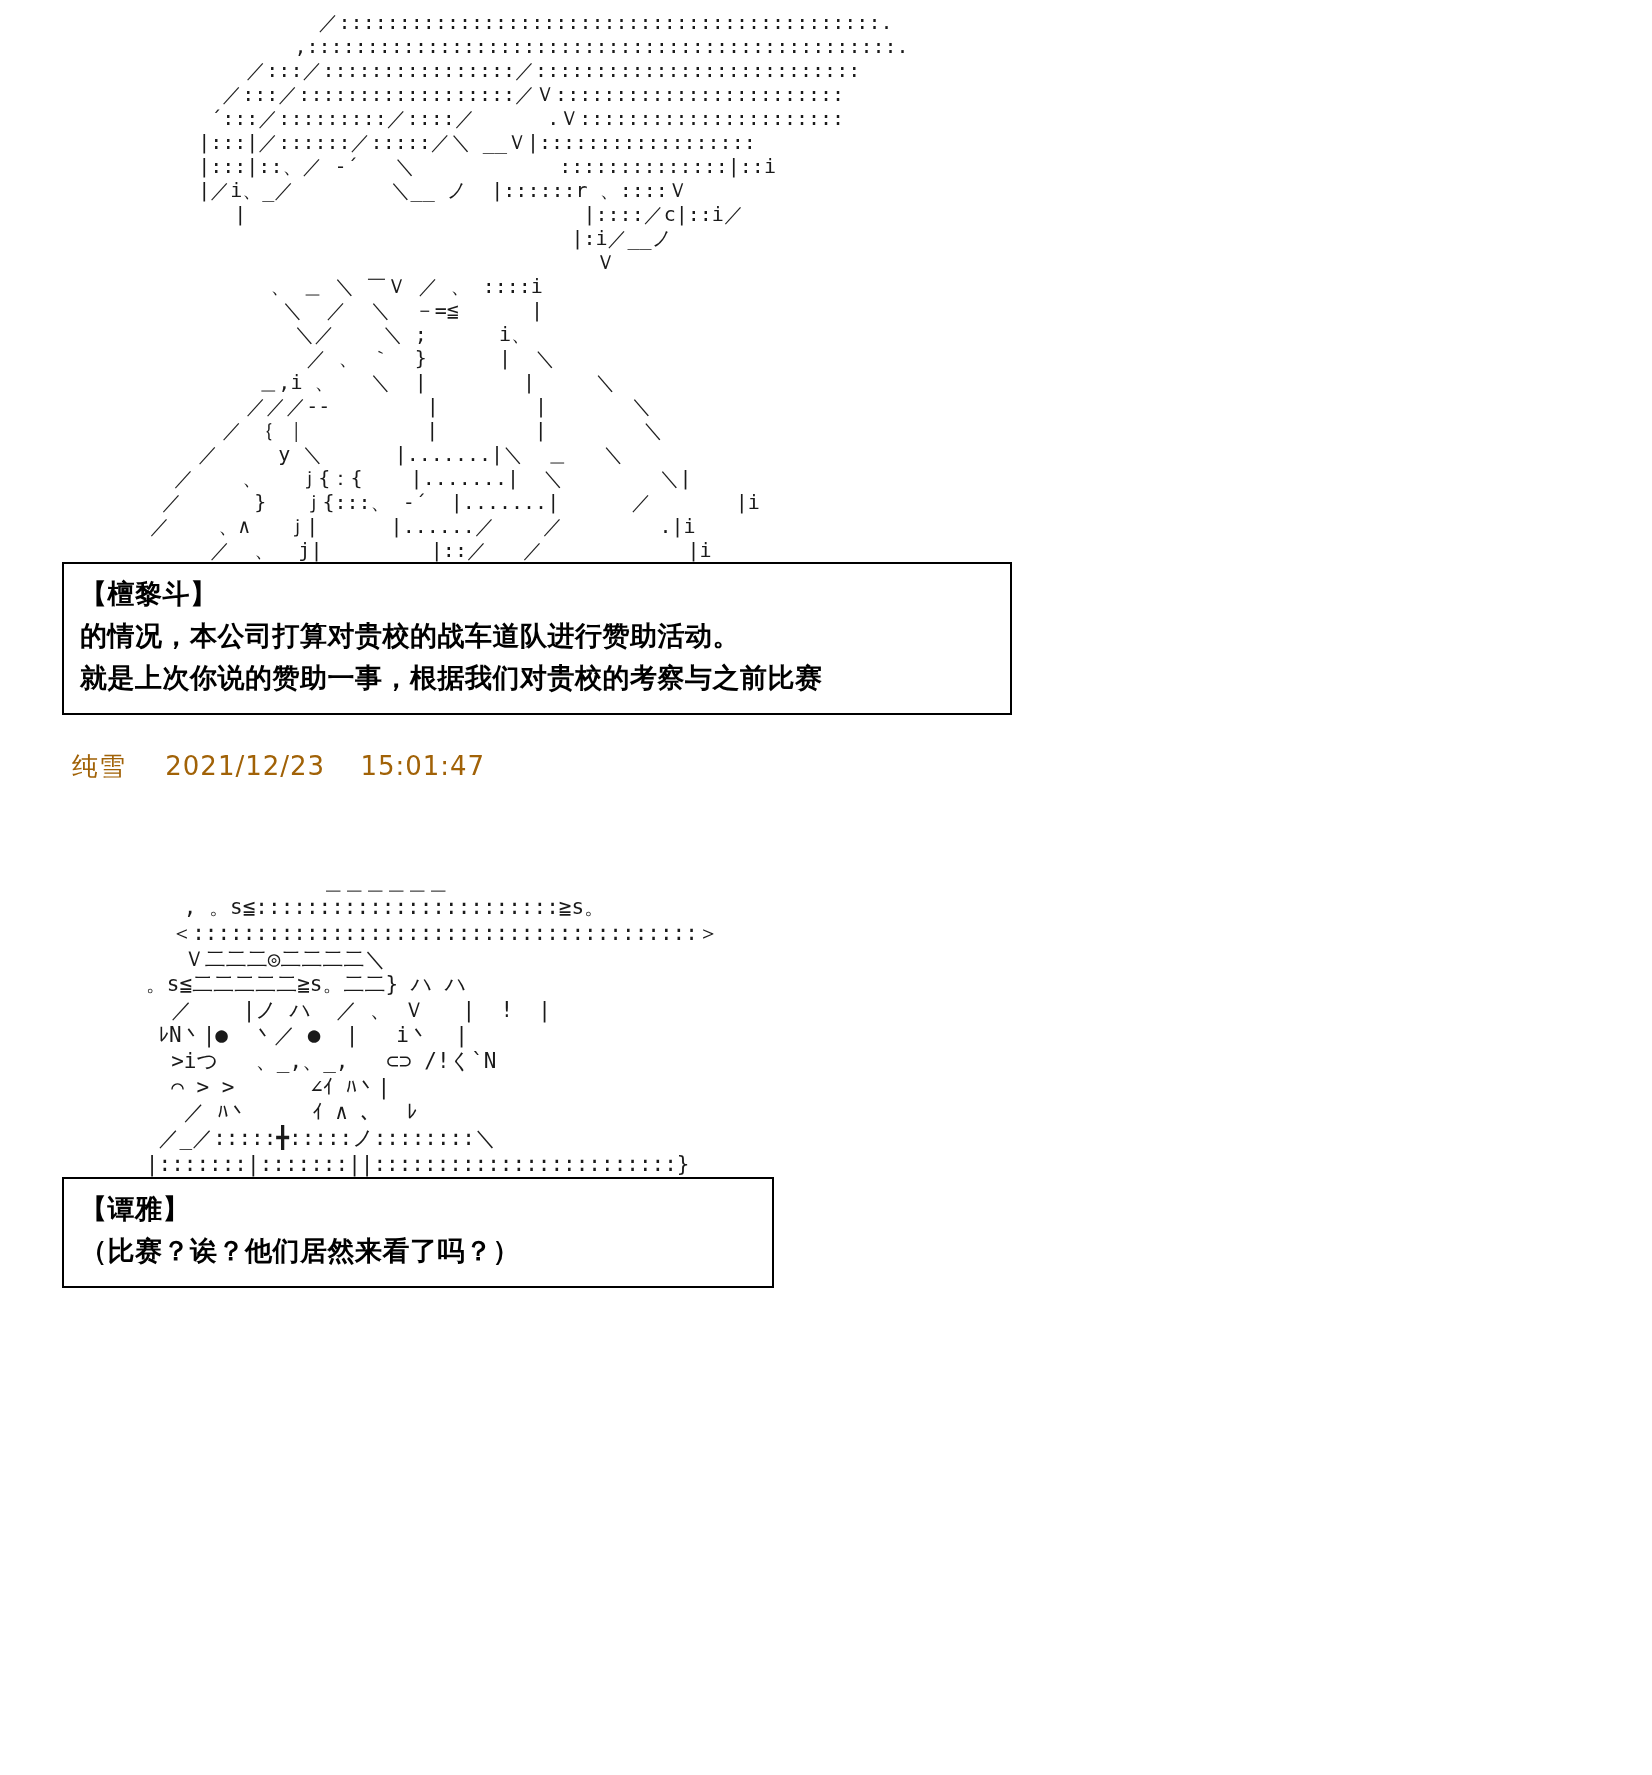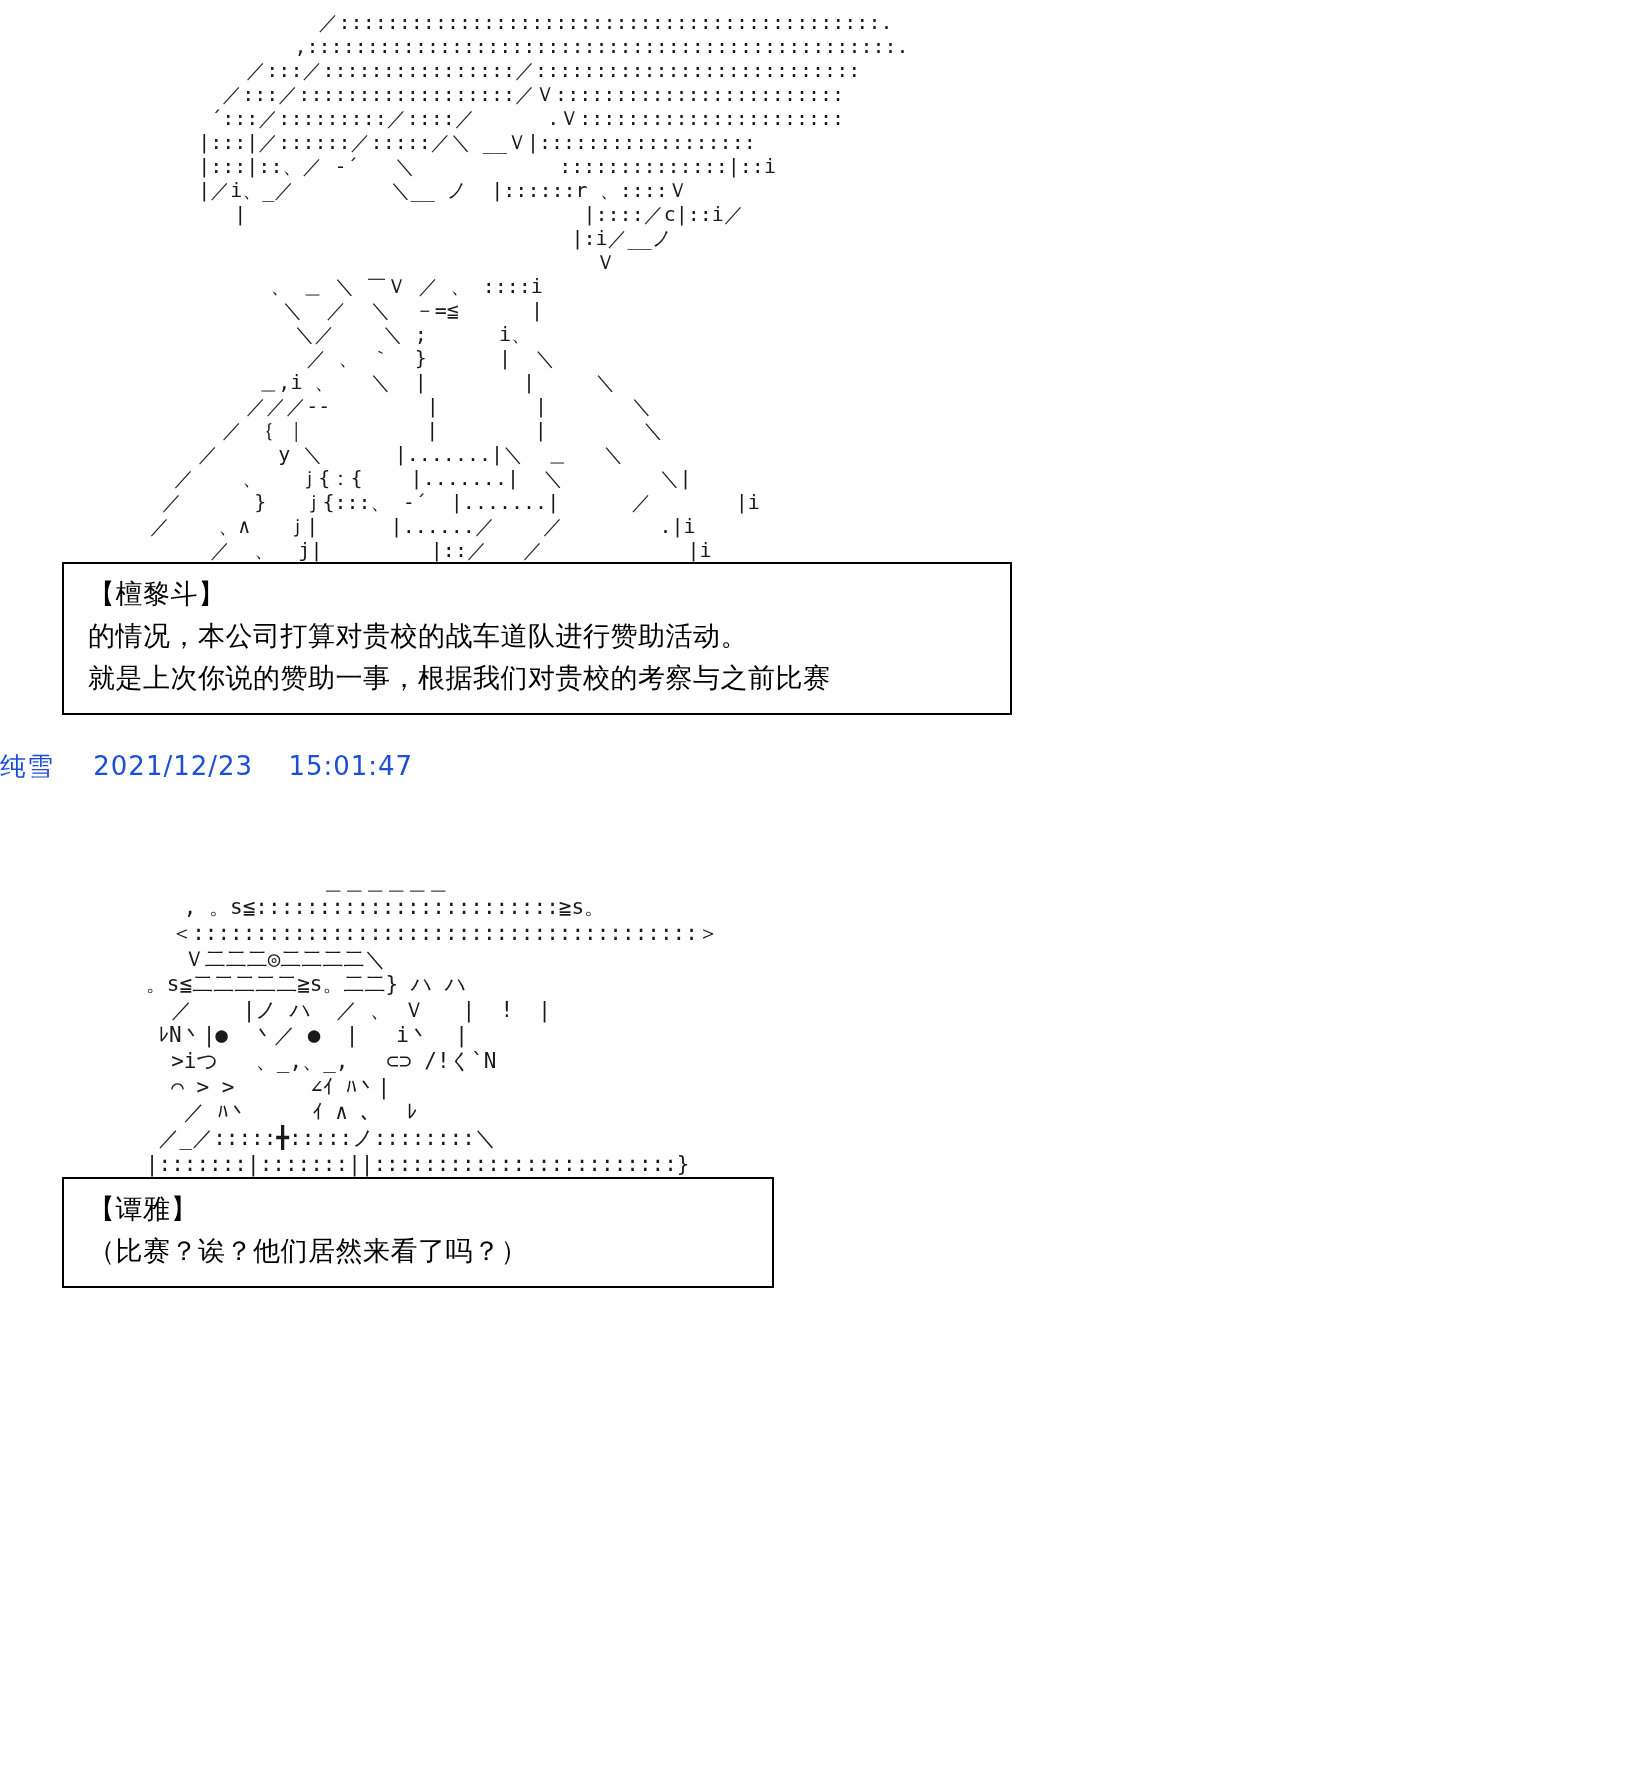--- a/index.html
+++ b/index.html
@@ -39,22 +39,23 @@
     font-size: 21px;
     line-height: 1.22;
   }
   .speech-wrap {
     padding-left: 62px;
   }
   .speech-box {
     display: inline-block;
     border: 2px solid #000000;
     background: #ffffff;
-    padding: 10px 18px 14px 24px;
+    padding: 10px 18px 14px 16px;
     box-sizing: border-box;
+    font-weight: bold;
   }
   .speech-box-1 { width: 950px; }
   .speech-box-2 { width: 712px; }
   .speaker {
     font-family: "DejaVu Sans", sans-serif;
     font-size: 27px;
     line-height: 1.45;
     color: #000;
     margin: 0 0 2px 0;
     letter-spacing: 0.5px;
@@ -63,21 +64,22 @@
     font-family: "DejaVu Sans", sans-serif;
     font-size: 27px;
     line-height: 1.55;
     color: #000;
     margin: 0;
     letter-spacing: 0.5px;
   }
   .meta {
     font-family: "DejaVu Sans", sans-serif;
     font-size: 26px;
-    color: #1d4ed8;
+    color: #a16207;
+    padding-left: 72px;
     padding-top: 34px;
     padding-bottom: 8px;
     letter-spacing: 1px;
   }
   .meta .meta-name { margin-right: 30px; }
   .meta .meta-date { margin-right: 26px; }
   .post { margin-bottom: 6px; }
   .spacer-lg { height: 58px; }
 </style>
 </head>

